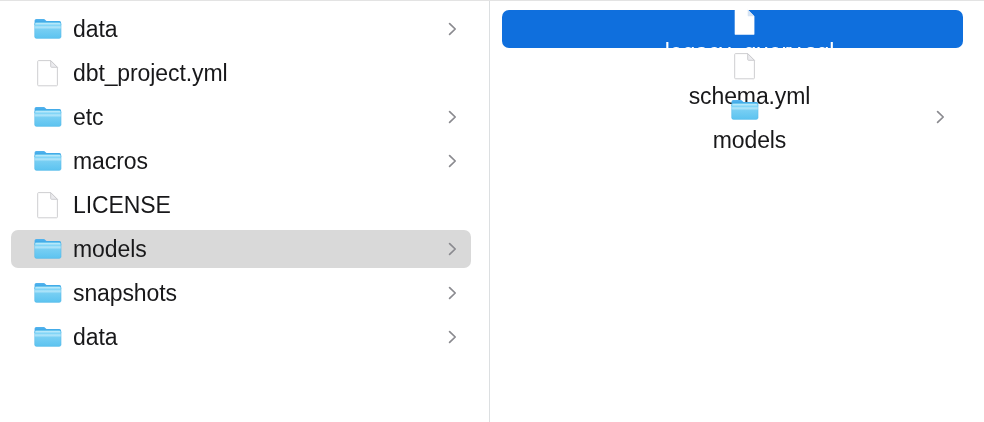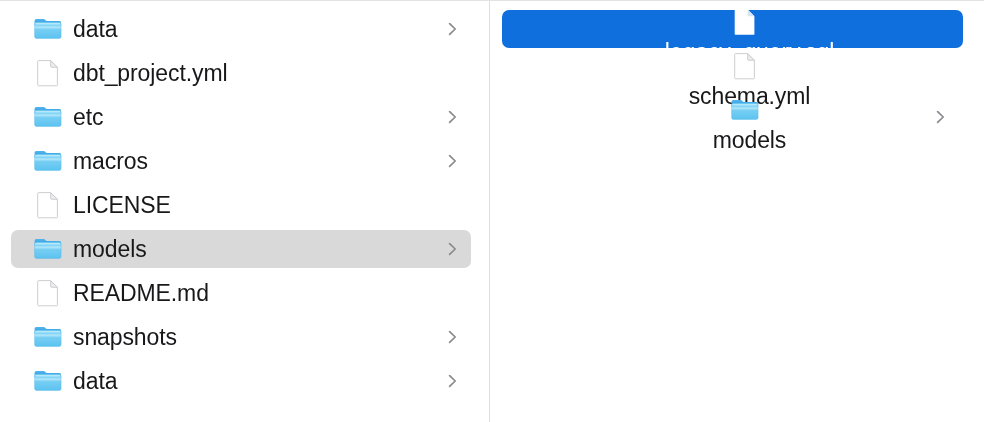--- a/index.html
+++ b/index.html
@@ -272,32 +272,20 @@
   <svg width="16" height="16" viewBox="0 0 16 16" xmlns="http://www.w3.org/2000/svg">
     <path d="M5.6 2.6 L11.2 8 L5.6 13.4" fill="none" stroke="#8a8a8f" stroke-width="1.7" stroke-linecap="round" stroke-linejoin="round"></path>
   </svg>
         </span>
       </div>
       <div class="row">
         <div class="pill"></div>
         <div class="row-inner">
           <span class="icon">
   <svg viewBox="0 0 30 30" xmlns="http://www.w3.org/2000/svg">
-    <path d="M5.6 2.6 h12.1 l6.7 6.7 v17.6 a0.9 0.9 0 0 1 -0.9 0.9 h-17.9 a0.9 0.9 0 0 1 -0.9 -0.9 v-23.4 a0.9 0.9 0 0 1 0.9 -0.9 z" fill="#ffffff" stroke="#c8c8cc" stroke-width="0.9" stroke-linejoin="round"></path>
-    <path d="M17.7 2.6 v5.8 a0.9 0.9 0 0 0 0.9 0.9 h5.8 z" fill="#ececef" stroke="#c8c8cc" stroke-width="0.9" stroke-linejoin="round"></path>
-  </svg>
-          </span>
-          <span class="label">README.md</span>
-        </div>
-      </div>
-      <div class="row">
-        <div class="pill"></div>
-        <div class="row-inner">
-          <span class="icon">
-  <svg viewBox="0 0 30 30" xmlns="http://www.w3.org/2000/svg">
     <defs>
       <linearGradient id="ftab" x1="0" y1="0" x2="0" y2="1">
         <stop offset="0" stop-color="#54b4ee"></stop>
         <stop offset="1" stop-color="#2f9fe3"></stop>
       </linearGradient>
       <linearGradient id="fbody" x1="0" y1="0" x2="0" y2="1">
         <stop offset="0" stop-color="#8ddcf8"></stop>
         <stop offset="0.18" stop-color="#79d2f6"></stop>
         <stop offset="0.30" stop-color="#b3e6fa"></stop>
         <stop offset="0.45" stop-color="#76cef3"></stop>

